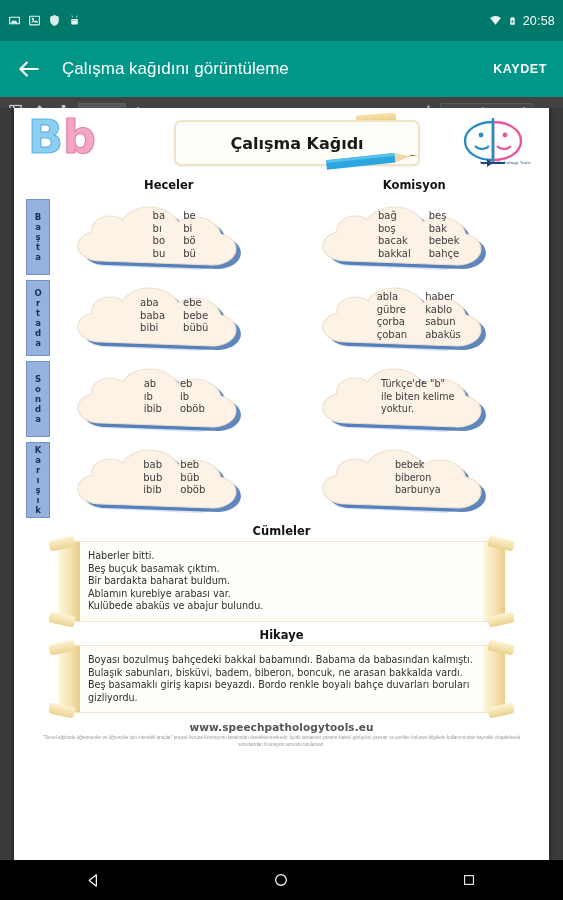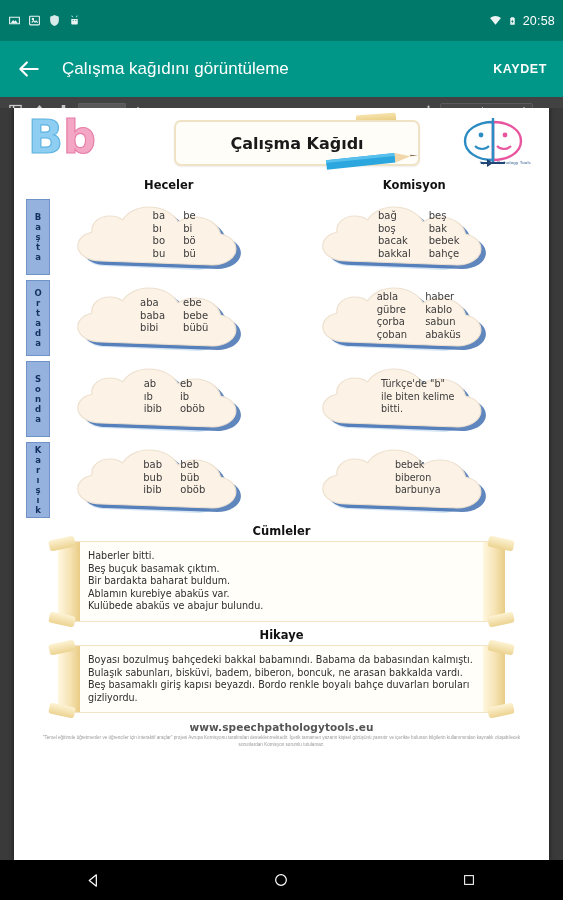--- a/index.html
+++ b/index.html
@@ -372,21 +372,21 @@
                 <div class="cloud">
                   <svg class="svgc" viewBox="0 0 210 80" preserveAspectRatio="none">
                     <path d="M30 66c-12 0-20-7-20-15 0-7 5-12 12-14-1-9 6-16 15-16 4 0 8 1 11 4 4-8 13-13 22-13 11 0 21 6 25 15 4-3 9-5 14-5 11 0 20 7 22 17 8 2 13 8 13 15 0 9-9 16-20 16z" transform="translate(8,5)" fill="#cfe0f2" opacity=".85"></path>
                     <path d="M30 66c-12 0-20-7-20-15 0-7 5-12 12-14-1-9 6-16 15-16 4 0 8 1 11 4 4-8 13-13 22-13 11 0 21 6 25 15 4-3 9-5 14-5 11 0 20 7 22 17 8 2 13 8 13 15 0 9-9 16-20 16z" transform="translate(5,4) scale(1.18,1.0)" fill="#2b5ea8" opacity=".75"></path>
                     <path d="M30 66c-12 0-20-7-20-15 0-7 5-12 12-14-1-9 6-16 15-16 4 0 8 1 11 4 4-8 13-13 22-13 11 0 21 6 25 15 4-3 9-5 14-5 11 0 20 7 22 17 8 2 13 8 13 15 0 9-9 16-20 16z" transform="scale(1.18,1.0)" fill="#fcf2e6" stroke="#ede0cf" stroke-width="1"></path>
                   </svg>
                   <div class="cont">
                     <div class="noteword">
                       <span>Türkçe'de "b"</span>
                       <span>ile biten kelime</span>
-                      <span>bitti.</span>
+                      <span>yoktur.</span>
                     </div>
                   </div>
                 </div>
               </div>
             </div>
             <div class="row">
               <div class="vlabel">
                 <b>K</b>
                 <b>a</b>
                 <b>r</b>
@@ -442,21 +442,21 @@
           <div class="sl"></div>
             <div class="sr"></div>
           <div class="curl" style="left:-9px;top:-4px;transform:rotate(-12deg)"></div>
           <div class="curl" style="right:-9px;top:-4px;transform:rotate(12deg)"></div>
           <div class="curl" style="left:-9px;bottom:-4px;transform:rotate(12deg)"></div>
           <div class="curl" style="right:-9px;bottom:-4px;transform:rotate(-12deg)"></div>
           <div id="sentences">
               <p>Haberler bitti.</p>
               <p>Beş buçuk basamak çıktım.</p>
               <p>Bir bardakta baharat buldum.</p>
-              <p>Ablamın kurebiye abaküs var.</p>
+              <p>Ablamın kurebiye arabası var.</p>
               <p>Kulübede abaküs ve abajur bulundu.</p>
             </div>
         </div>
 
         <div class="sechdr">Hikaye</div>
         <div class="scroll">
           <div class="sl"></div>
             <div class="sr"></div>
           <div class="curl" style="left:-9px;top:-4px;transform:rotate(-12deg)"></div>
           <div class="curl" style="right:-9px;top:-4px;transform:rotate(12deg)"></div>

